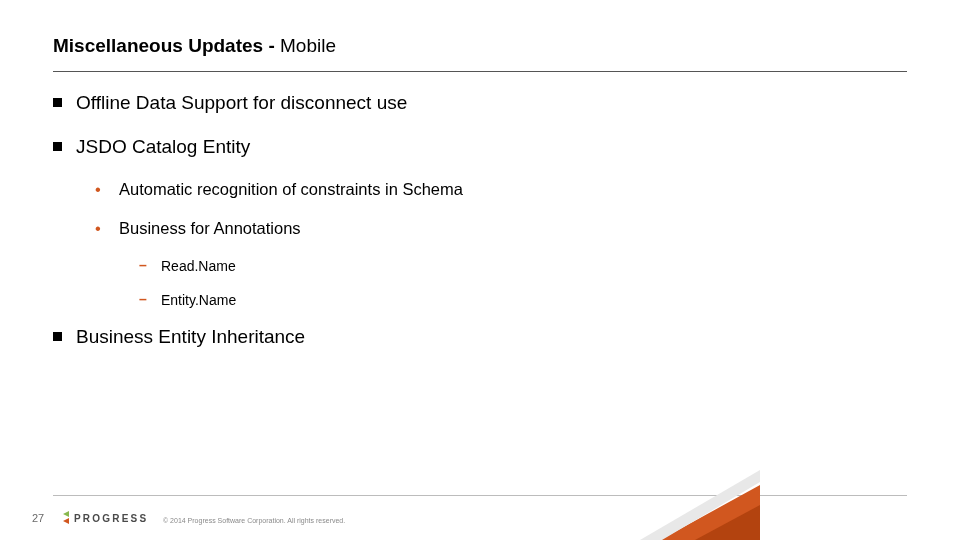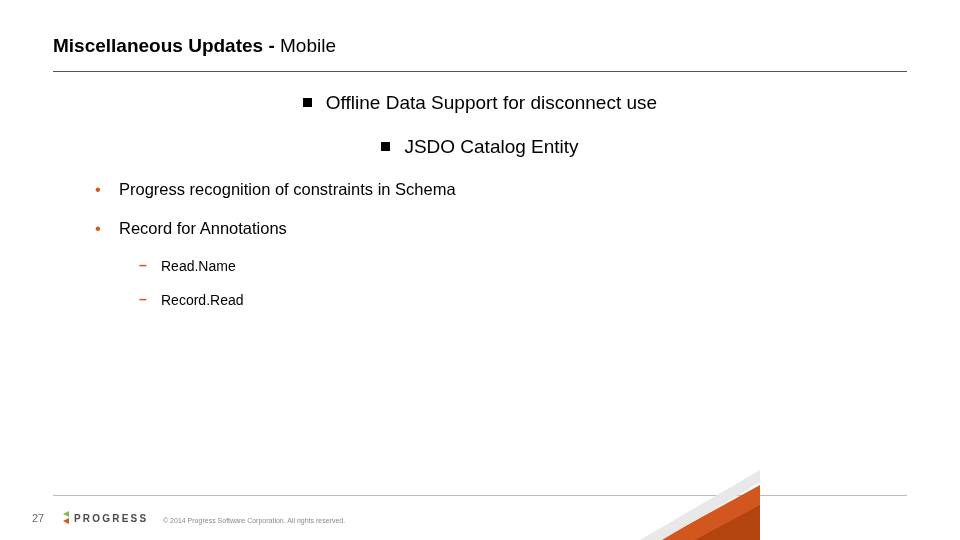--- a/index.html
+++ b/index.html
@@ -39,21 +39,20 @@
     position: absolute;
     left: 53px;
     top: 92px;
     width: 854px;
   }
   .b1 {
     display: flex;
     align-items: flex-start;
     margin-bottom: 22px;
     font-size: 19px;
-    justify-content: center;
   }
   .b1 .bullet {
     width: 9px;
     flex: 0 0 9px;
     margin-right: 14px;
     margin-top: 6px;
     color: #000;
   }
   .b1 .bullet svg { display: block; }
   .b2 {
@@ -169,38 +168,46 @@
       <span class="bullet">
         <svg width="9" height="9" viewBox="0 0 10 10">
             <rect x="0" y="0" width="10" height="10" fill="#000"></rect>
           </svg>
       </span>
       <span>JSDO Catalog Entity</span>
     </div>
 
     <div class="b2">
       <span class="bullet">•</span>
-      <span>Progress recognition of constraints in Schema</span>
+      <span>Automatic recognition of constraints in Schema</span>
     </div>
 
     <div class="b2">
       <span class="bullet">•</span>
-      <span>Record for Annotations</span>
+      <span>Business for Annotations</span>
     </div>
 
     <div class="b3">
       <span class="bullet">–</span>
       <span>Read.Name</span>
     </div>
 
     <div class="b3">
       <span class="bullet">–</span>
-      <span>Record.Read</span>
-    </div>
-
+      <span>Entity.Name</span>
+    </div>
+
+    <div class="b1">
+      <span class="bullet">
+        <svg width="9" height="9" viewBox="0 0 10 10">
+            <rect x="0" y="0" width="10" height="10" fill="#000"></rect>
+          </svg>
+      </span>
+      <span>Business Entity Inheritance</span>
+    </div>
 
   </div>
 
   <div class="rule-bottom"></div>
 
   <div class="footer">
     <div class="page-num">27</div>
     <div class="logo">
       <svg class="logo-mark" viewBox="0 0 6 14">
         <polygon class="m1" points="0,3 6,0 6,6"></polygon>

